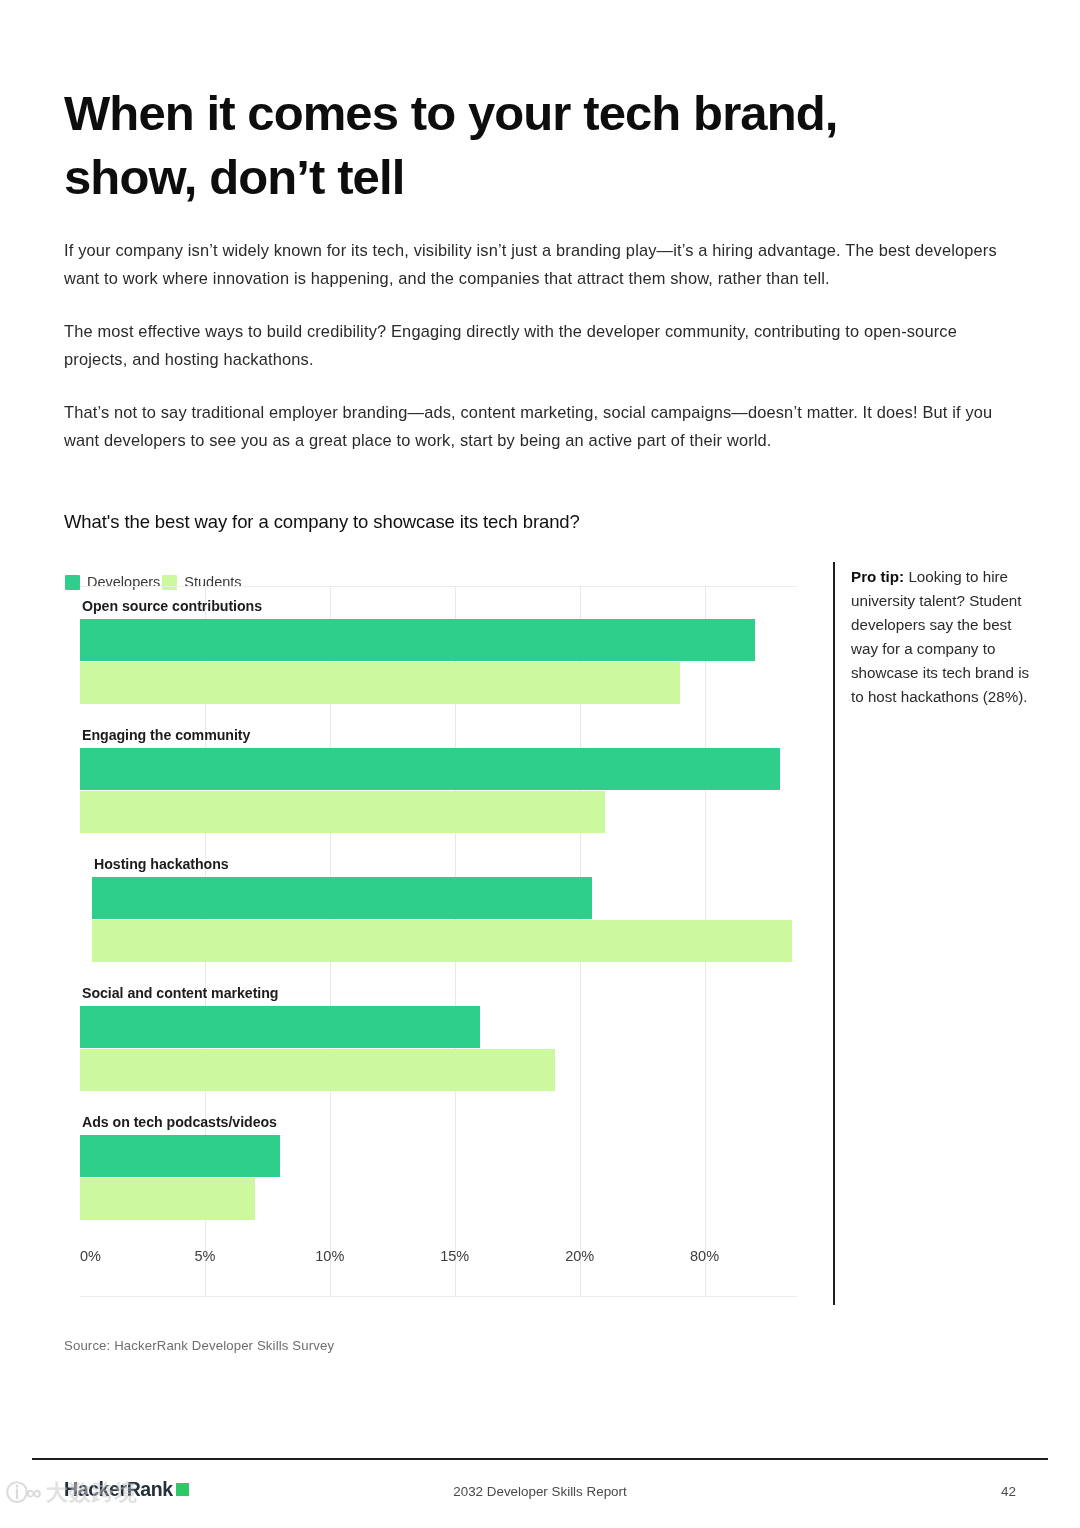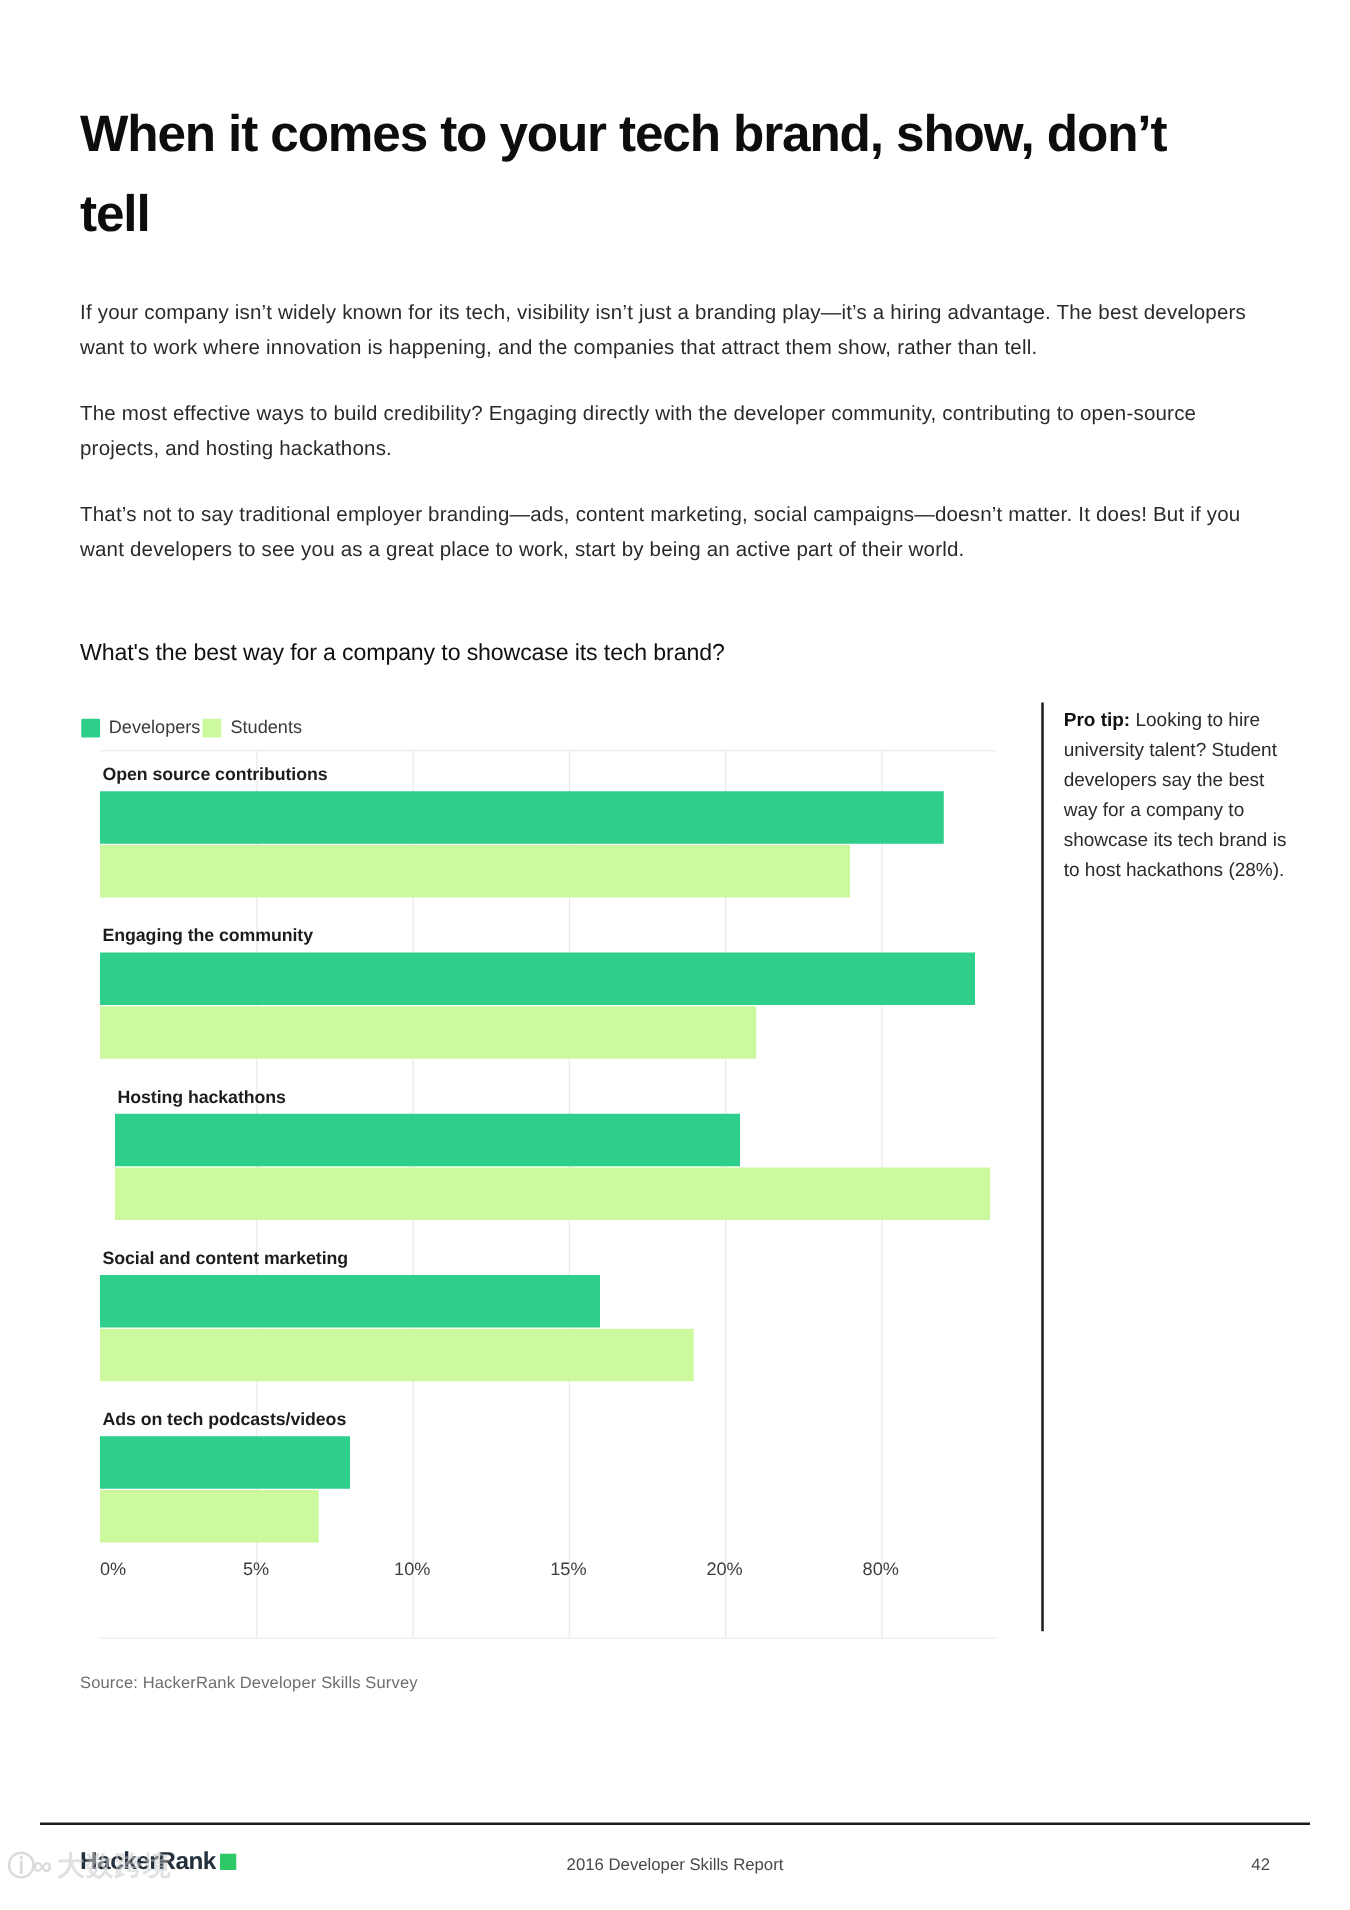--- a/index.html
+++ b/index.html
@@ -19,21 +19,21 @@
     background: #ffffff;
     overflow: hidden;
   }
 
   
   .headline {
     position: absolute;
     left: 64px;
     top: 48px;
     width: 900px;
-    font-size: 41px;
+    font-size: 49px;
     line-height: 64px;
     font-weight: 700;
     letter-spacing: -0.9px;
     color: #0d0d0d;
   }
 
   
   .body-copy {
     position: absolute;
     left: 64px;
@@ -79,21 +79,21 @@
   }
   .legend-label {
     font-size: 14.5px;
     color: #3a3a3a;
   }
 
   
   .plot {
     position: absolute;
     left: 80px;
-    top: 600px;
+    top: 586px;
     width: 717px;
     height: 711px;
   }
   .gridlines {
     position: absolute;
     inset: 0;
     pointer-events: none;
   }
   .gridline {
     position: absolute;
@@ -341,21 +341,21 @@
   </div>
 
   <div class="source">Source: HackerRank Developer Skills Survey</div>
 
   <div class="footer-rule"></div>
   <div class="footer">
     <div class="brand">
       <span class="brand-name">HackerRank</span>
       <span class="brand-square" style="background: rgb(46, 200, 102);"></span>
     </div>
-    <div class="footer-center">2016 Developer Skills Report</div>
+    <div class="footer-center">2032 Developer Skills Report</div>
     <div class="footer-page">42</div>
   </div>
 
   <div class="watermark">
     <span class="wm-mark">ⓘ∞</span>
     <span class="wm-text">大数跨境</span>
   </div>
 
 </div>
 

